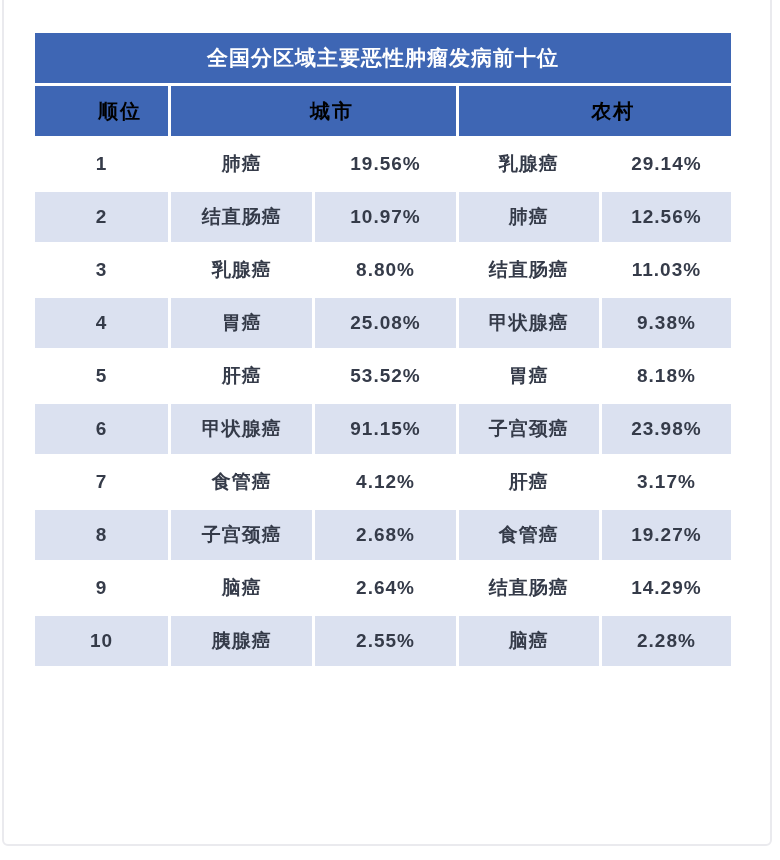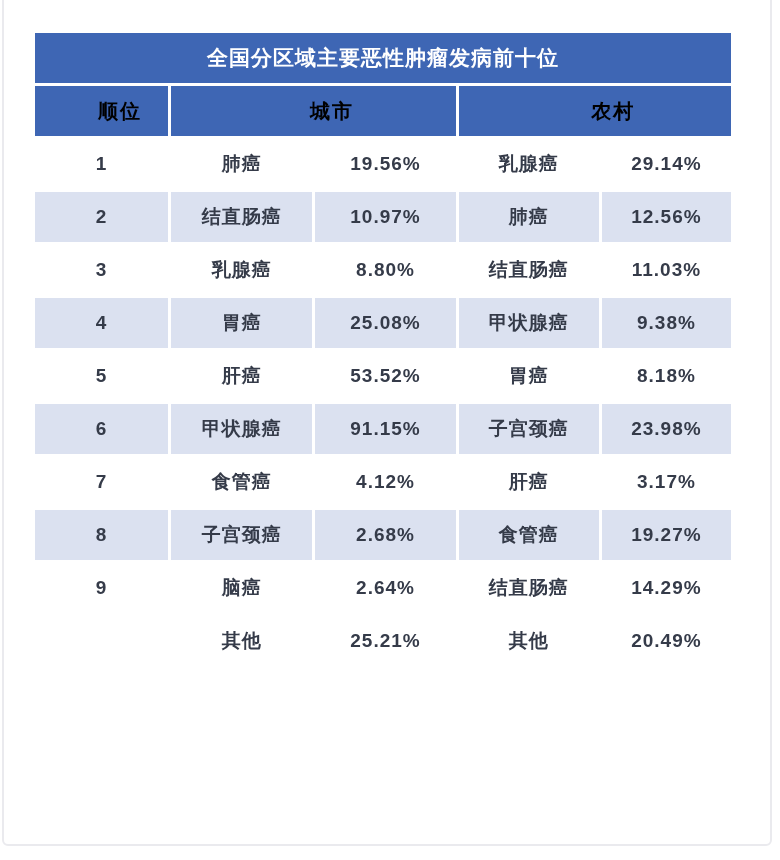--- a/index.html
+++ b/index.html
@@ -149,21 +149,21 @@
         <td>食管癌</td>
         <td>19.27%</td>
       </tr>
       <tr>
         <td>9</td>
         <td>脑癌</td>
         <td>2.64%</td>
         <td>结直肠癌</td>
         <td>14.29%</td>
       </tr>
-      <tr>
-        <td></td>
-        <td>其他</td>
-        <td>25.21%</td>
-        <td>其他</td>
-        <td>20.49%</td>
+      <tr class="alt">
+        <td>10</td>
+        <td>胰腺癌</td>
+        <td>2.55%</td>
+        <td>脑癌</td>
+        <td>2.28%</td>
       </tr>
     </tbody>
 </table>
 
 </body></html>

